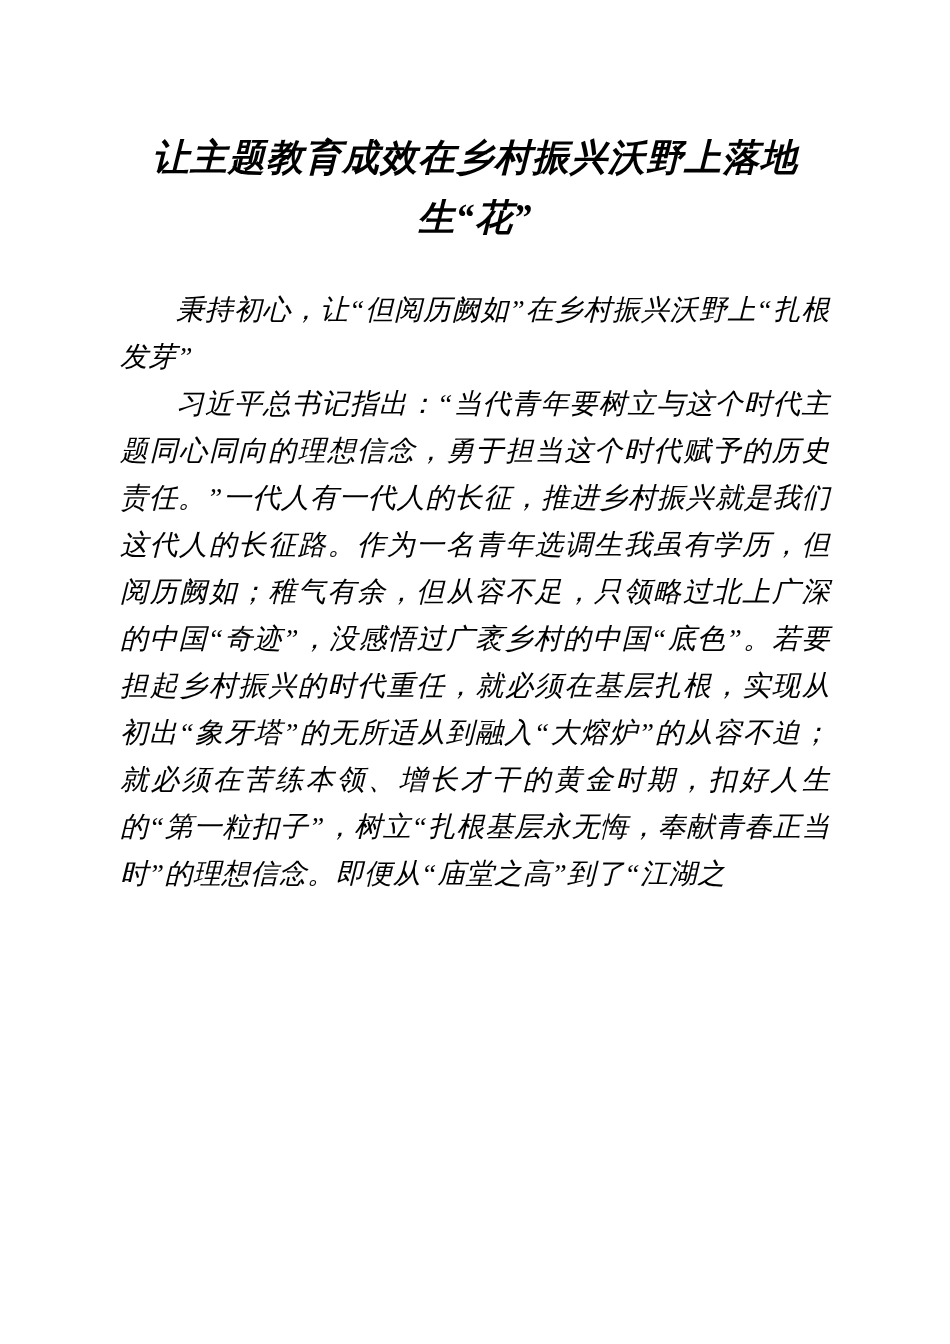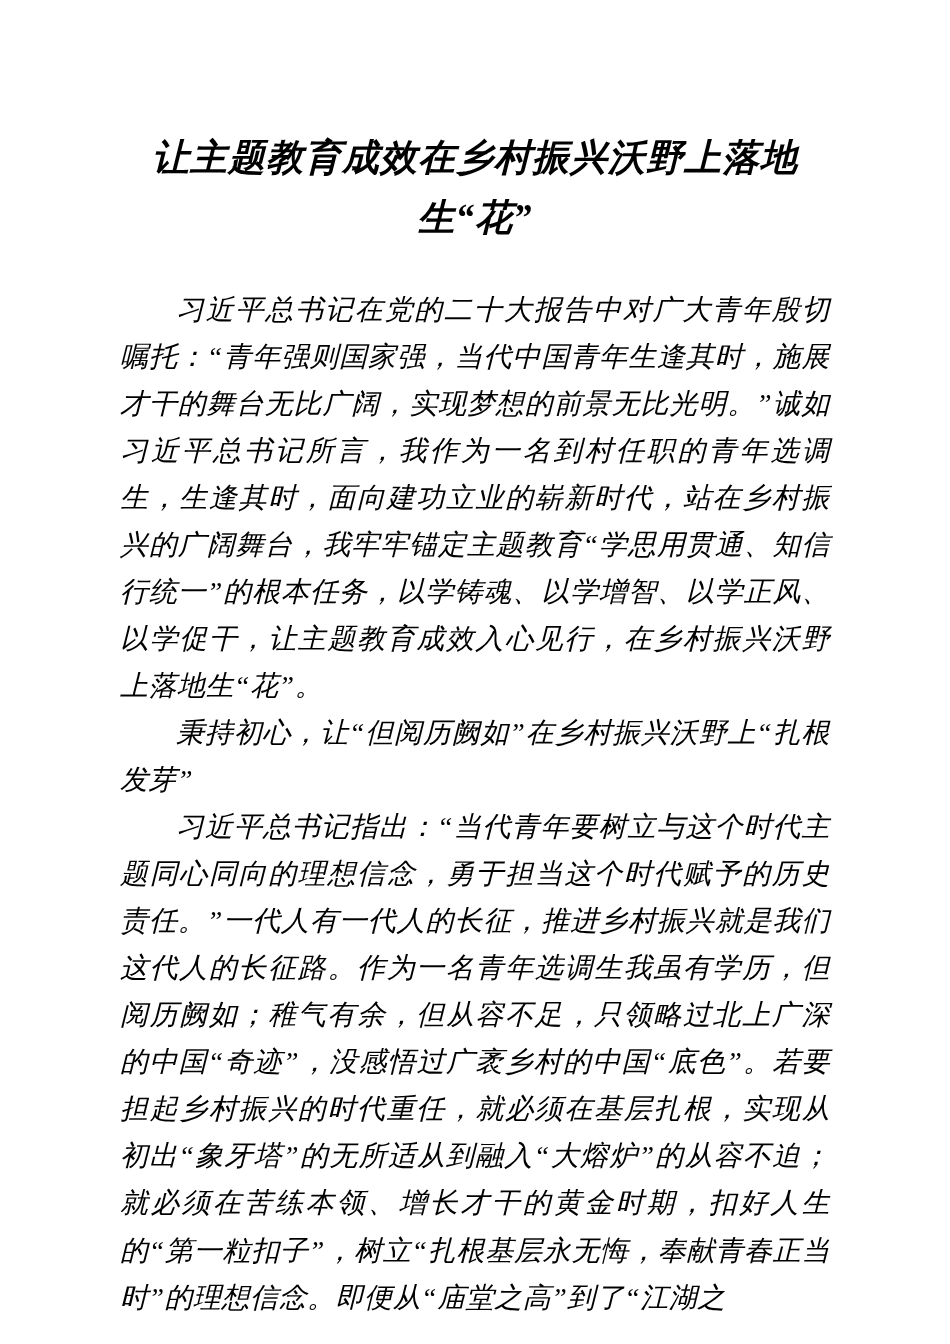--- a/index.html
+++ b/index.html
@@ -46,18 +46,17 @@
 <body>
 
 <div class="page">
 
   <h1 class="doc-title">
     <span>让主题教育成效在乡村振兴沃野上落地</span><br>
     <span>生“花”</span>
   </h1>
 
   <div class="doc-body">
-    <p>习近平总书记在党的二十大报告中对广大青年殷切嘱托：“青年强则国家强，当代中国青年生逢其时，施展才干的舞台无比广阔，实现梦想的前景无比光明。”诚如习近平总书记所言，我作为一名到村任职的青年选调生，生逢其时，面向建功立业的崭新时代，站在乡村振兴的广阔舞台，我牢牢锚定主题教育“学思用贯通、知信行统一”的根本任务，以学铸魂、以学增智、以学正风、以学促干，让主题教育成效入心见行，在乡村振兴沃野上落地生“花”。</p>
     <p>秉持初心，让“但阅历阙如”在乡村振兴沃野上“扎根发芽”</p>
     <p>习近平总书记指出：“当代青年要树立与这个时代主题同心同向的理想信念，勇于担当这个时代赋予的历史责任。”一代人有一代人的长征，推进乡村振兴就是我们这代人的长征路。作为一名青年选调生我虽有学历，但阅历阙如；稚气有余，但从容不足，只领略过北上广深的中国“奇迹”，没感悟过广袤乡村的中国“底色”。若要担起乡村振兴的时代重任，就必须在基层扎根，实现从初出“象牙塔”的无所适从到融入“大熔炉”的从容不迫；就必须在苦练本领、增长才干的黄金时期，扣好人生的“第一粒扣子”，树立“扎根基层永无悔，奉献青春正当时”的理想信念。即便从“庙堂之高”到了“江湖之</p>
   </div>
 
 </div>
 
 </body></html>

